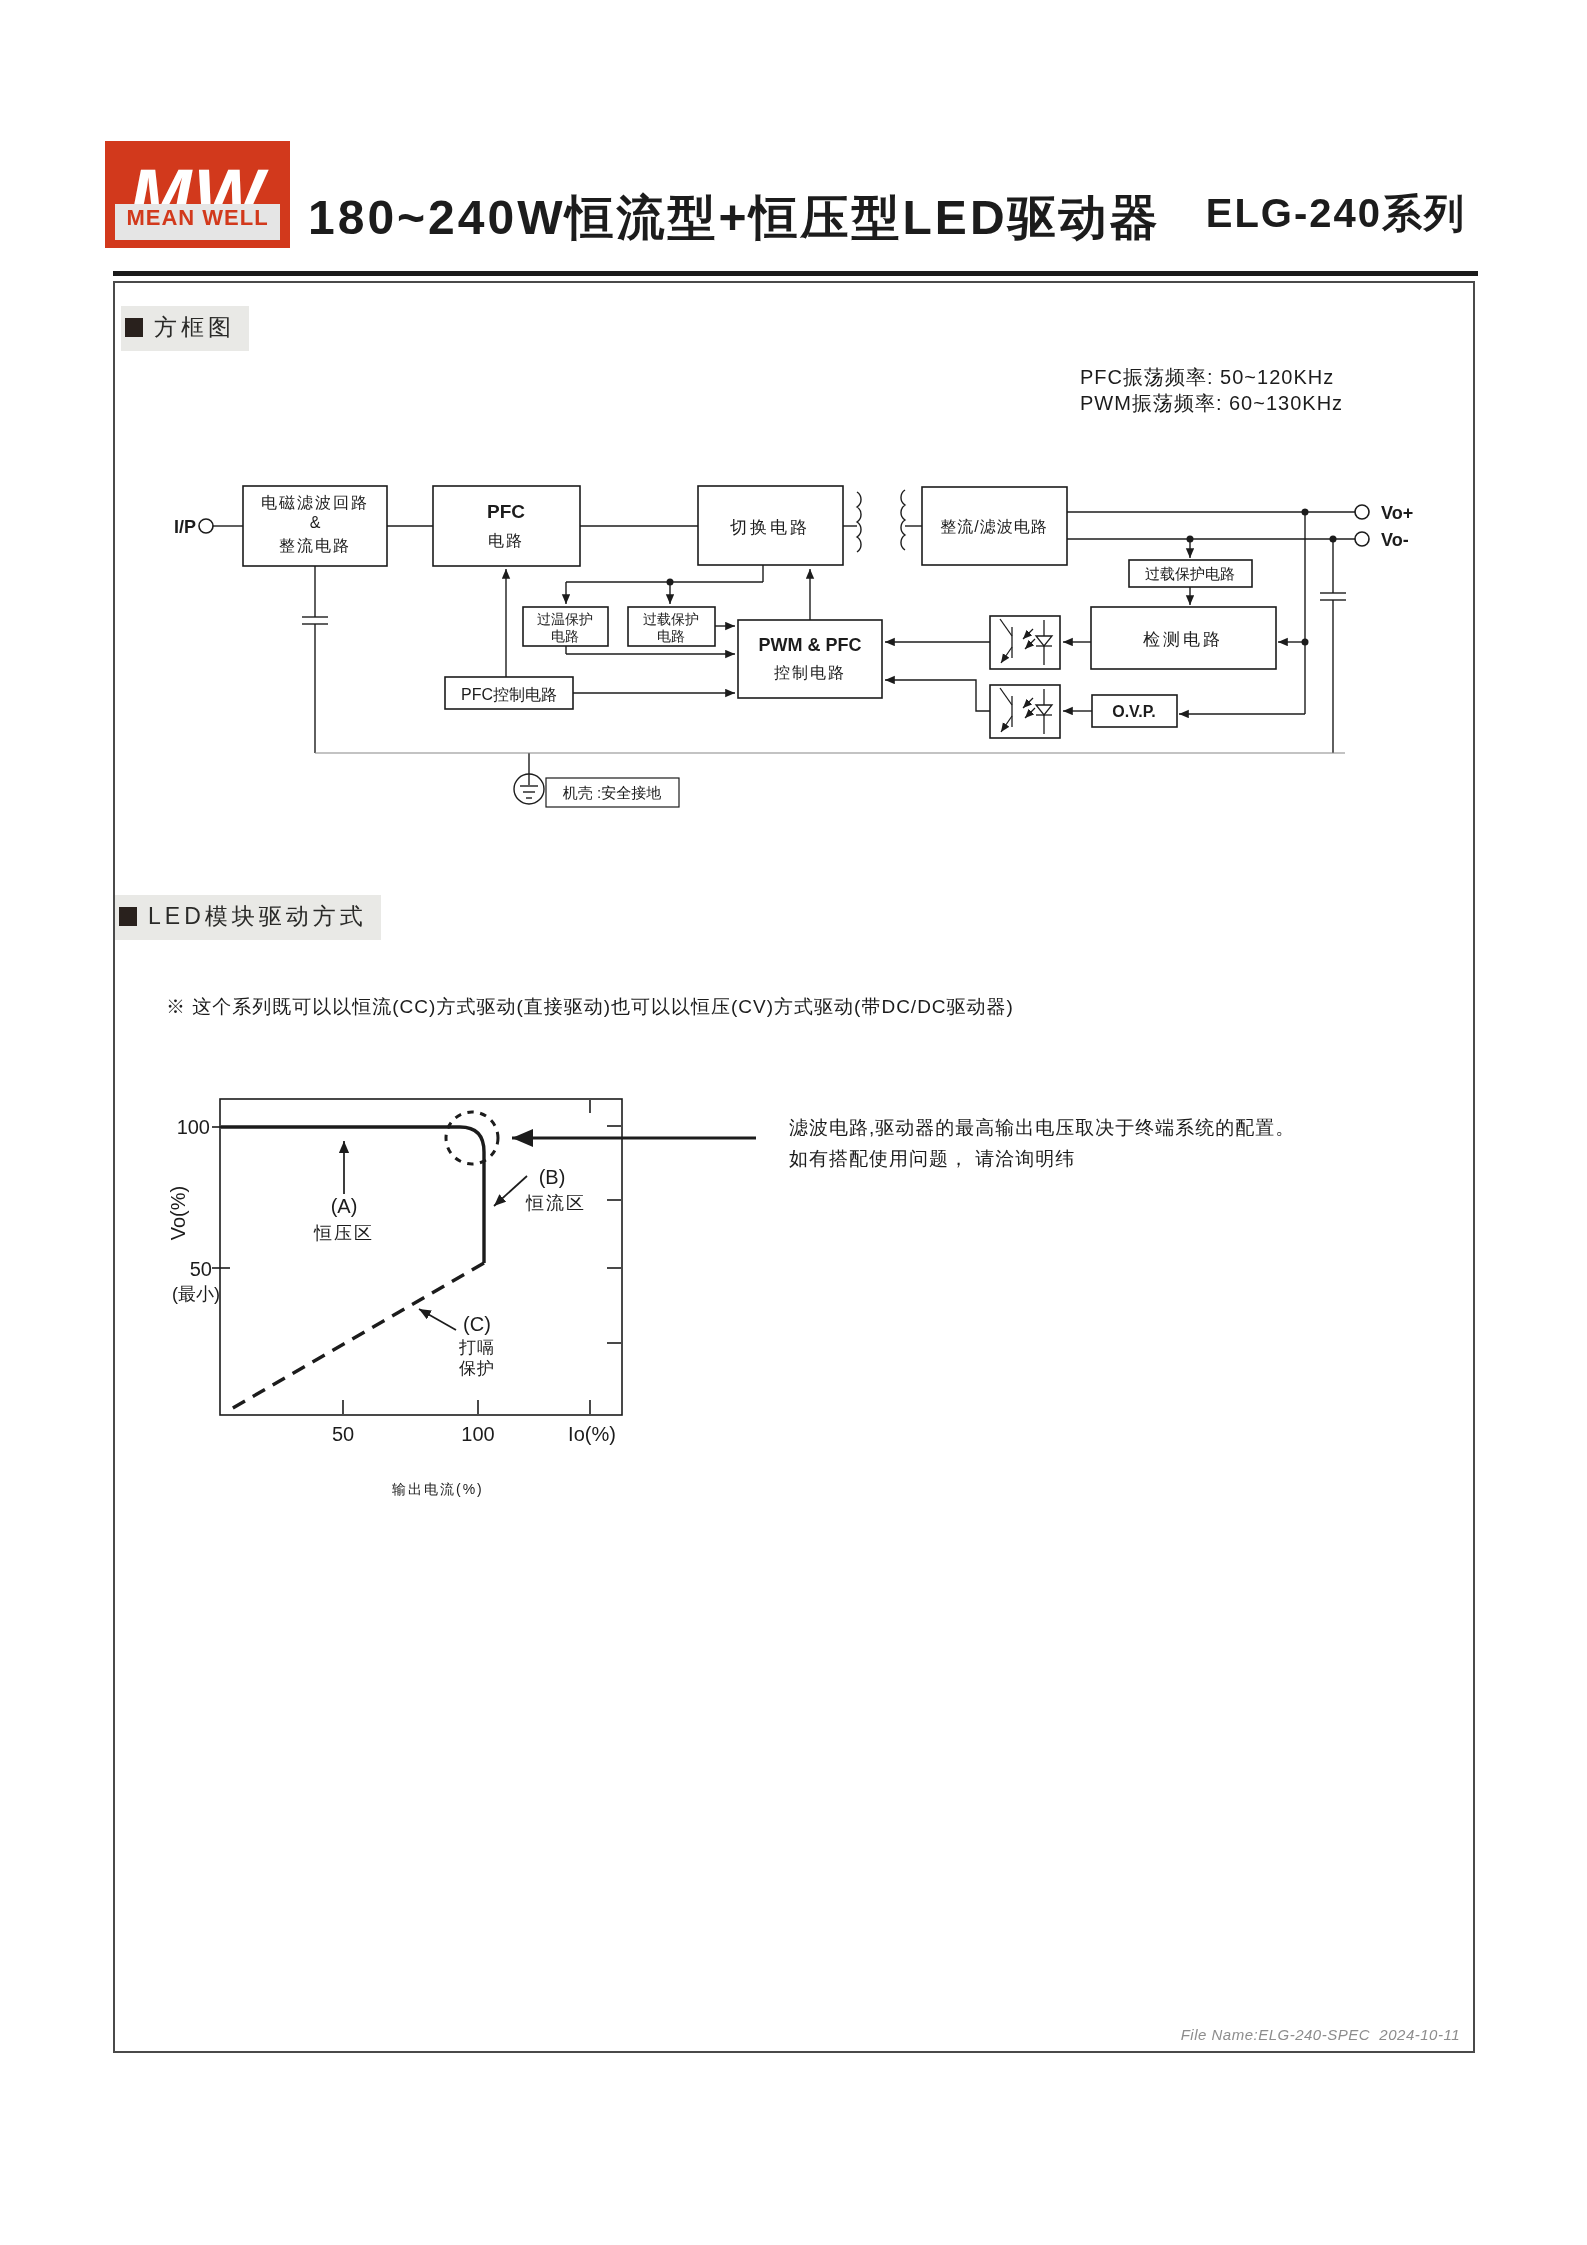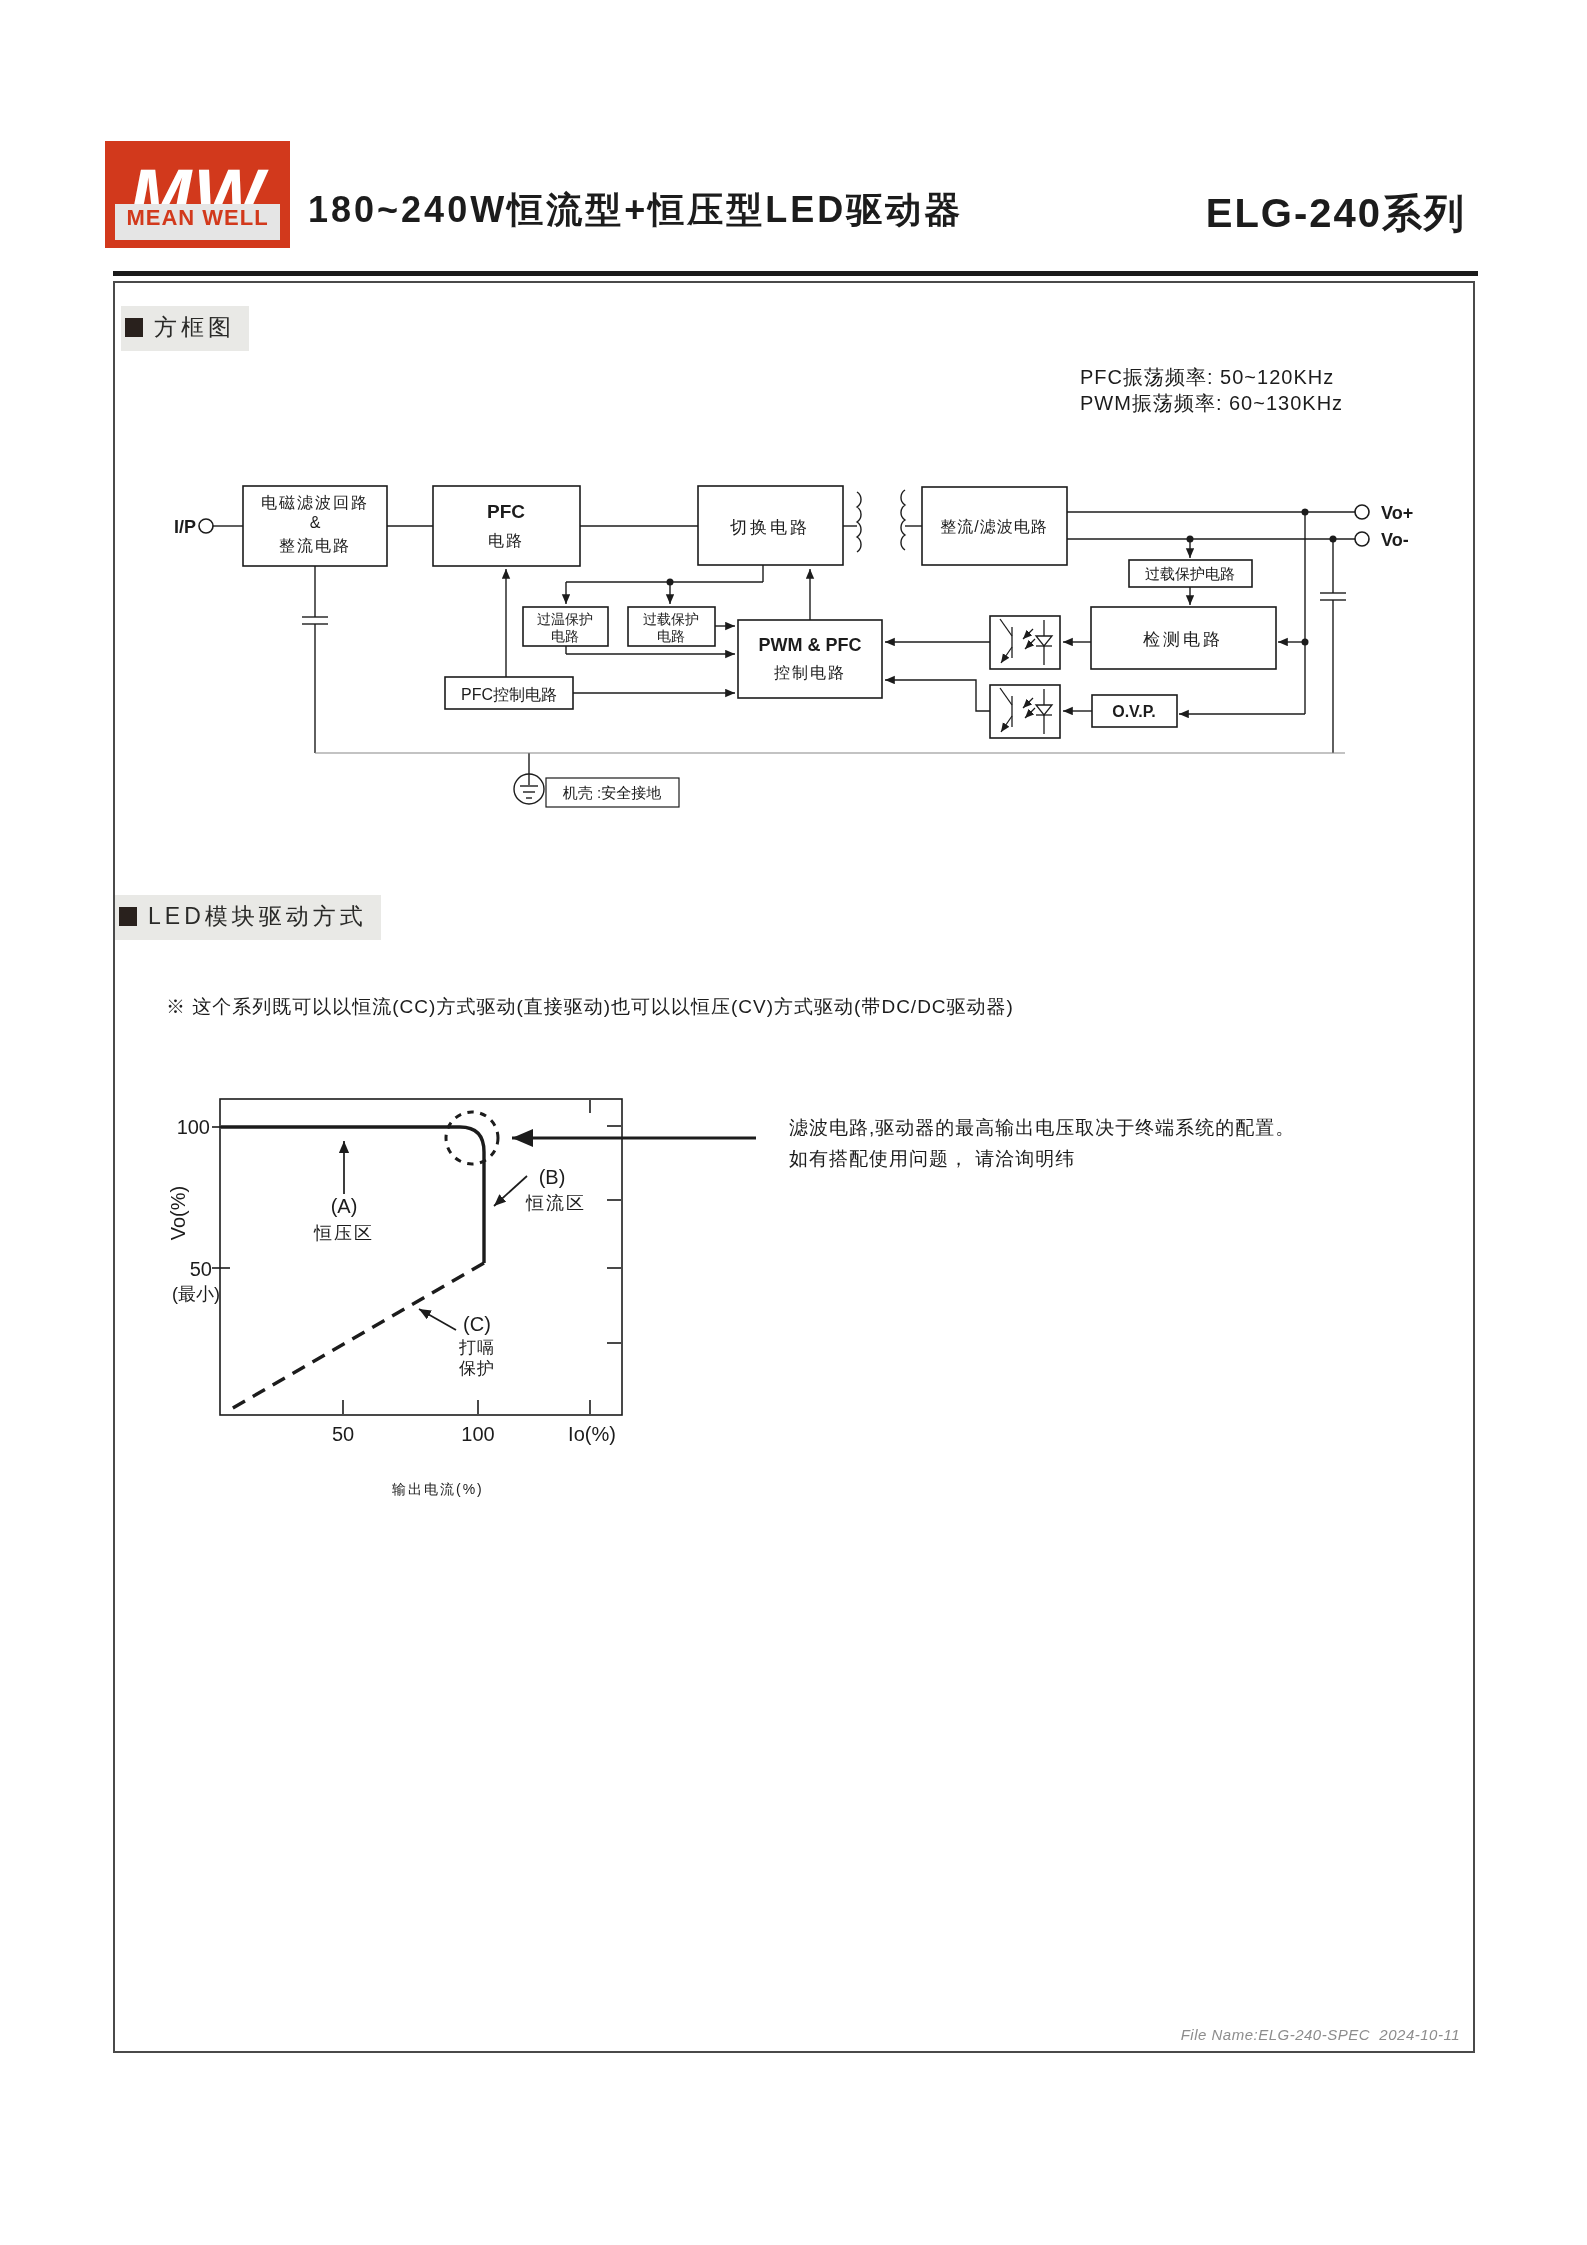--- a/index.html
+++ b/index.html
@@ -5,21 +5,21 @@
   html,body{margin:0;padding:0;background:#fff;}
   .page{position:relative;width:1587px;height:2245px;background:#fff;overflow:hidden;
         font-family:"Liberation Sans", sans-serif;color:#1c1c1c;}
   
   .logo{position:absolute;left:105px;top:141px;width:185px;height:107px;background:#D2391C;}
   .logo-mw{position:absolute;left:0;top:-4px;width:100%;text-align:center;
            font-size:74px;font-weight:bold;font-style:italic;color:#fff;letter-spacing:2px;margin-top:16px;}
   .logo-band{position:absolute;left:10px;right:10px;bottom:8px;height:36px;background:#e5e5e5;
              text-align:center;font-size:22px;font-weight:bold;color:#D2391C;line-height:28px;letter-spacing:1px;}
   
-  .page-title{position:absolute;left:308px;top:186px;font-size:36px;font-weight:bold;letter-spacing:3px;white-space:nowrap;}
+  .page-title{position:absolute;left:308px;top:186px;font-size:48px;font-weight:bold;letter-spacing:3px;white-space:nowrap;}
   .page-series{position:absolute;right:121px;top:186px;font-size:40px;font-weight:bold;letter-spacing:2px;white-space:nowrap;}
   .title-rule{position:absolute;left:113px;top:271px;width:1365px;height:5px;background:#1a1a1a;}
   
   .content-box{position:absolute;left:113px;top:281px;width:1362px;height:1772px;
                border:2px solid #4a4a4a;box-sizing:border-box;}
   
   .section-hd{position:absolute;background:#e9e9e6;display:flex;align-items:center;
               padding:6px 14px 8px 4px;}
   .section-hd .marker{width:18px;height:19px;background:#29211d;margin-right:11px;flex:0 0 auto;}
   .section-hd .hd-text{font-size:23px;letter-spacing:4px;color:#2a2a28;white-space:nowrap;}

